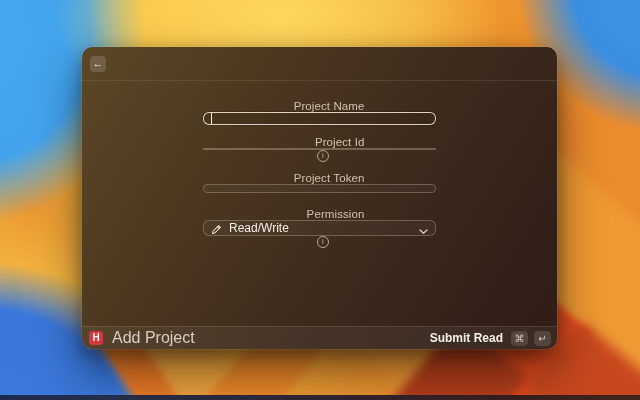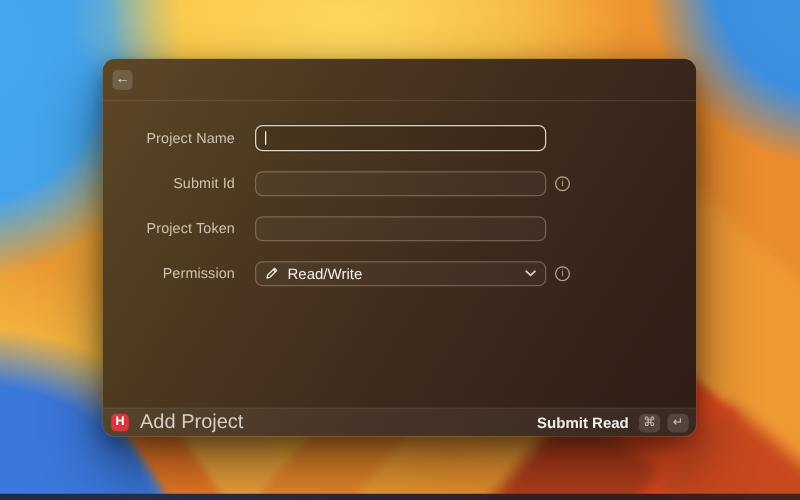--- a/index.html
+++ b/index.html
@@ -44,30 +44,30 @@
     border-bottom: 1px solid rgba(255,235,210,0.1);
   }
   .back-btn {
     width: 16px; height: 16px; border: none; border-radius: 4px;
     background: rgba(255,255,255,0.15); color: #efe9df;
     font-size: 11px; line-height: 15px; text-align: center; cursor: pointer;
     font-family: "Liberation Sans", sans-serif; padding: 0;
   }
 
   .win-content { flex: 1 1 auto; padding-top: 19px; }
-  .form-row { display: flex; align-items: center; height: 21px; margin-bottom: 15px; }
+  .form-row { display: flex; align-items: center; height: 21px; margin-bottom: 15px; flex-direction: column; }
   .field-label {
     width: 106px; text-align: right; margin-right: 16px;
     font-size: 11.5px; color: #cfc2b0; letter-spacing: .1px;
   }
   .field {
     width: 233px; height: 20px; border-radius: 6px;
     border: 1px solid rgba(242,222,196,0.28);
     background: rgba(255,255,255,0.03);
-    display: flex; align-items: center; padding: 0 7px;
+    display: flex; align-items: flex-end; padding: 0 7px;
   }
   .field.focused {
     height: 21px;
     border: 1.5px solid rgba(248,240,226,0.85);
     background: rgba(0,0,0,0.07);
     box-shadow: 0 0 0 1px rgba(0,0,0,0.15);
   }
   .caret { width: 1px; height: 11px; background: #f5f0e8; }
   .dd-value { font-size: 12px; color: #f4f0e9; font-weight: 500; margin-left: 7px; flex: 1 1 auto; }
   .pencil, .chev { display: flex; align-items: center; }
@@ -126,21 +126,21 @@
   <div class="win-content">
 
     <div class="form-row">
       <label class="field-label">Project Name</label>
       <div class="field focused">
         <span class="caret"></span>
       </div>
     </div>
 
     <div class="form-row">
-      <label class="field-label">Submit Id</label>
+      <label class="field-label">Project Id</label>
       <div class="field"></div>
       <span class="info">
           <span>i</span>
         </span>
     </div>
 
     <div class="form-row">
       <label class="field-label">Project Token</label>
       <div class="field"></div>
     </div>

